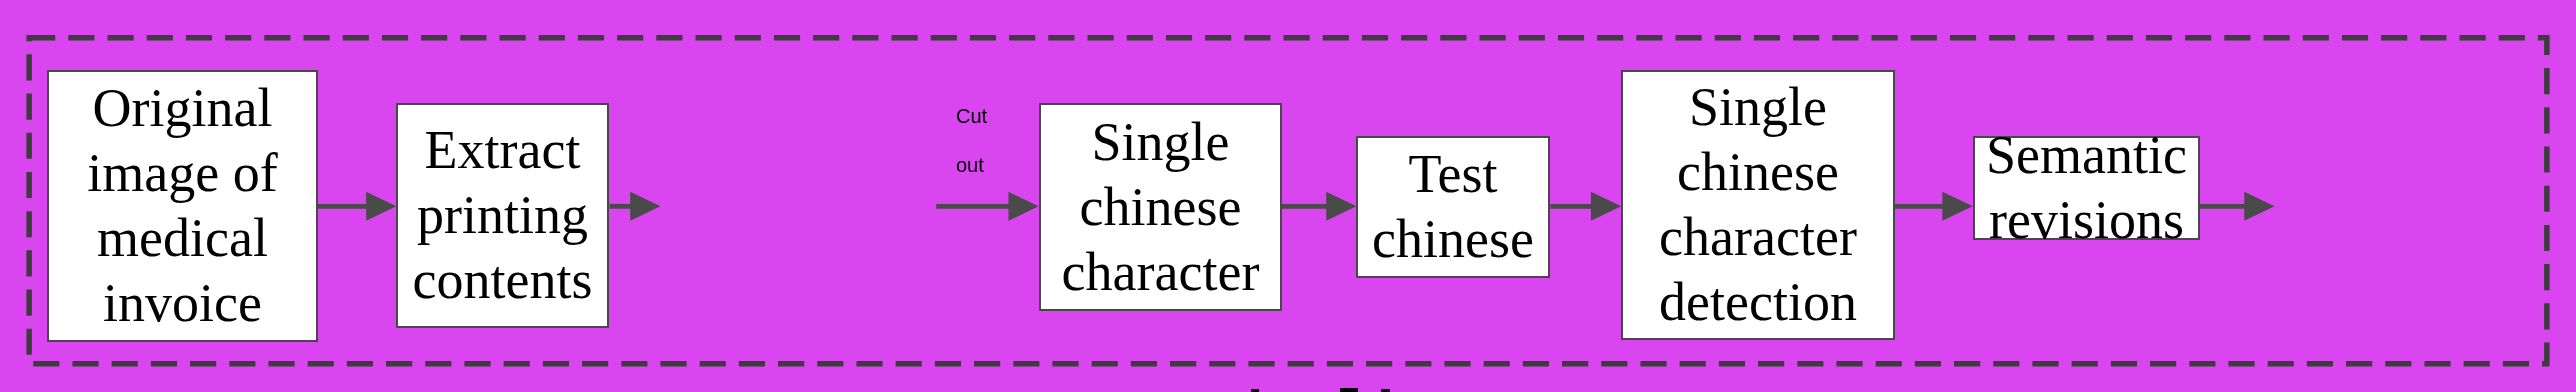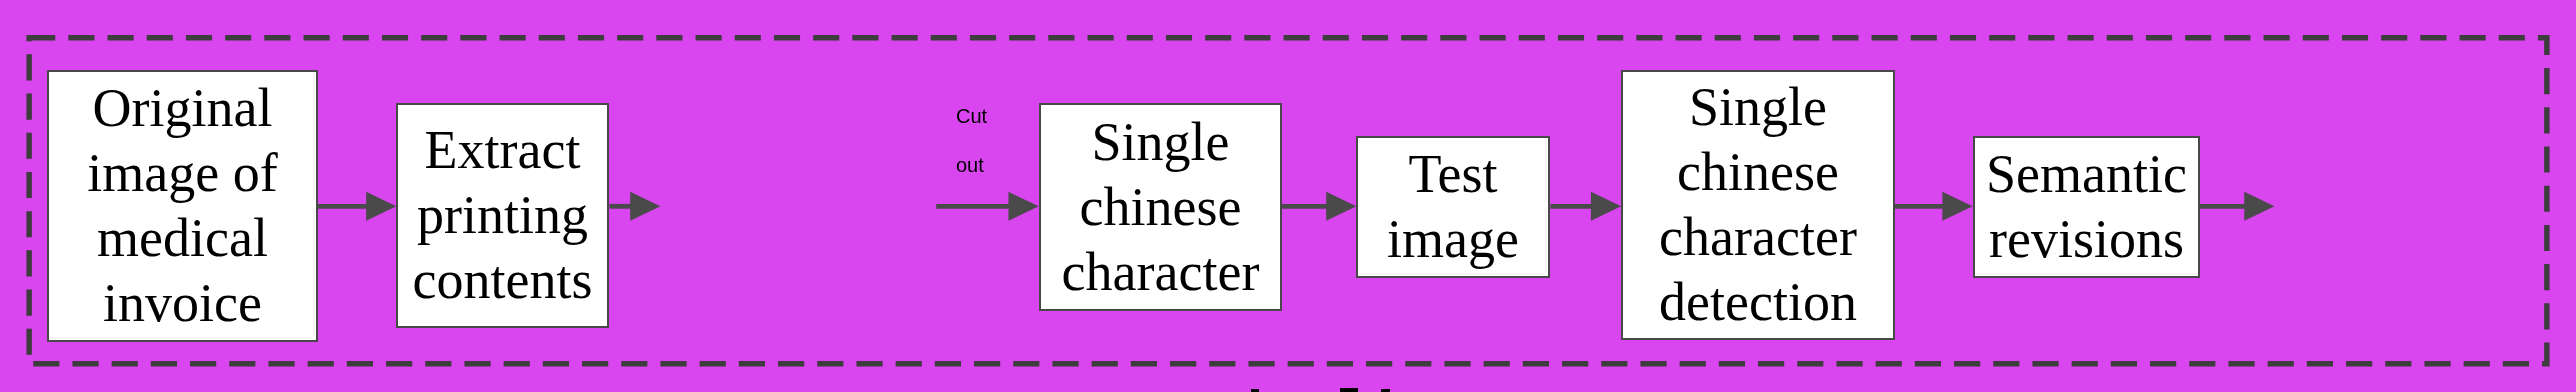--- a/index.html
+++ b/index.html
@@ -36,21 +36,21 @@
     line-height: 65px;
     white-space: pre-line;
   }
   
   .b1 { left: 47px;   top: 70px; width: 271px; height: 272px; }
   .b2 { left: 396px;  top: 103px; width: 213px; height: 225px; justify-content: center; }
   .b3 { left: 660px;  top: 136px; width: 276px; height: 142px; }
   .b4 { left: 1039px; top: 103px; width: 243px; height: 208px; }
   .b5 { left: 1356px; top: 136px; width: 194px; height: 142px; }
   .b6 { left: 1621px; top: 70px; width: 274px; height: 270px; }
-  .b7 { left: 1973px; top: 136px; width: 227px; height: 142px; font-family: Liberation Serif, serif; }
+  .b7 { left: 1973px; top: 136px; width: 227px; height: 104px; font-family: Liberation Serif, serif; }
   .b8 { left: 2275px; top: 136px; width: 247px; height: 142px; }
 
   .connector-label {
     position: absolute;
     left: 956px;
     top: 92px;
     width: 76px;
     font-family: "Liberation Sans", "DejaVu Sans", sans-serif;
     font-size: 20px;
     line-height: 49px;
@@ -129,21 +129,21 @@
 out</div>
 
   <div class="flow-box b4">
     <span>Single
 chinese
 character</span>
   </div>
 
   <div class="flow-box b5">
     <span>Test
-image</span>
+chinese</span>
   </div>
 
   <div class="flow-box b6">
     <span>Single
 chinese
 character
 detection</span>
   </div>
 
   <div class="flow-box b7">

